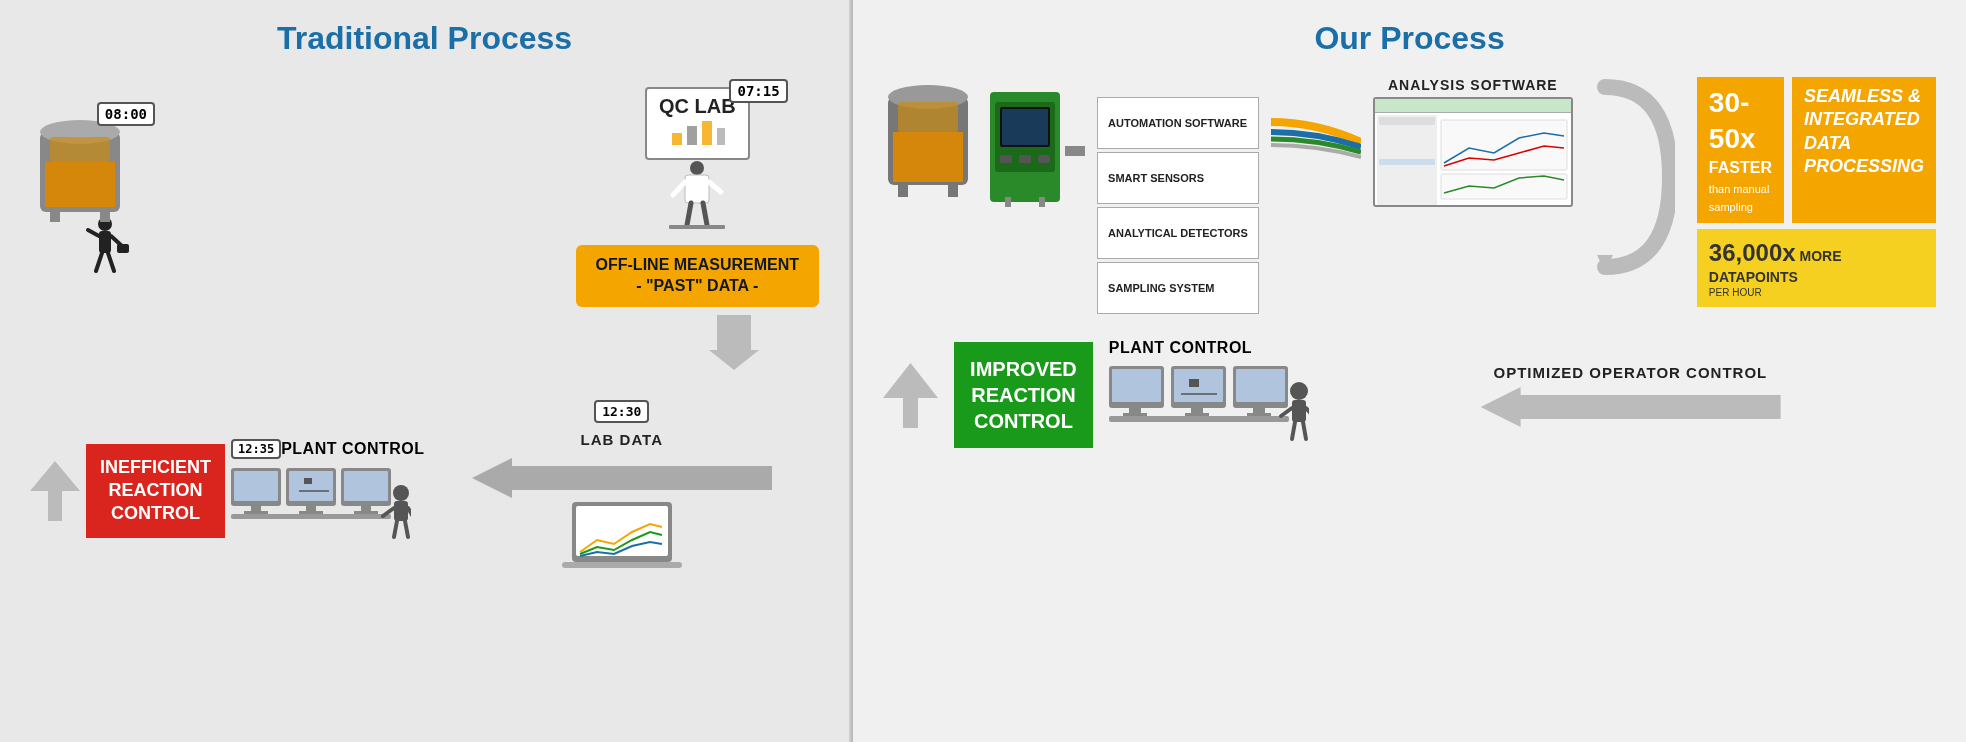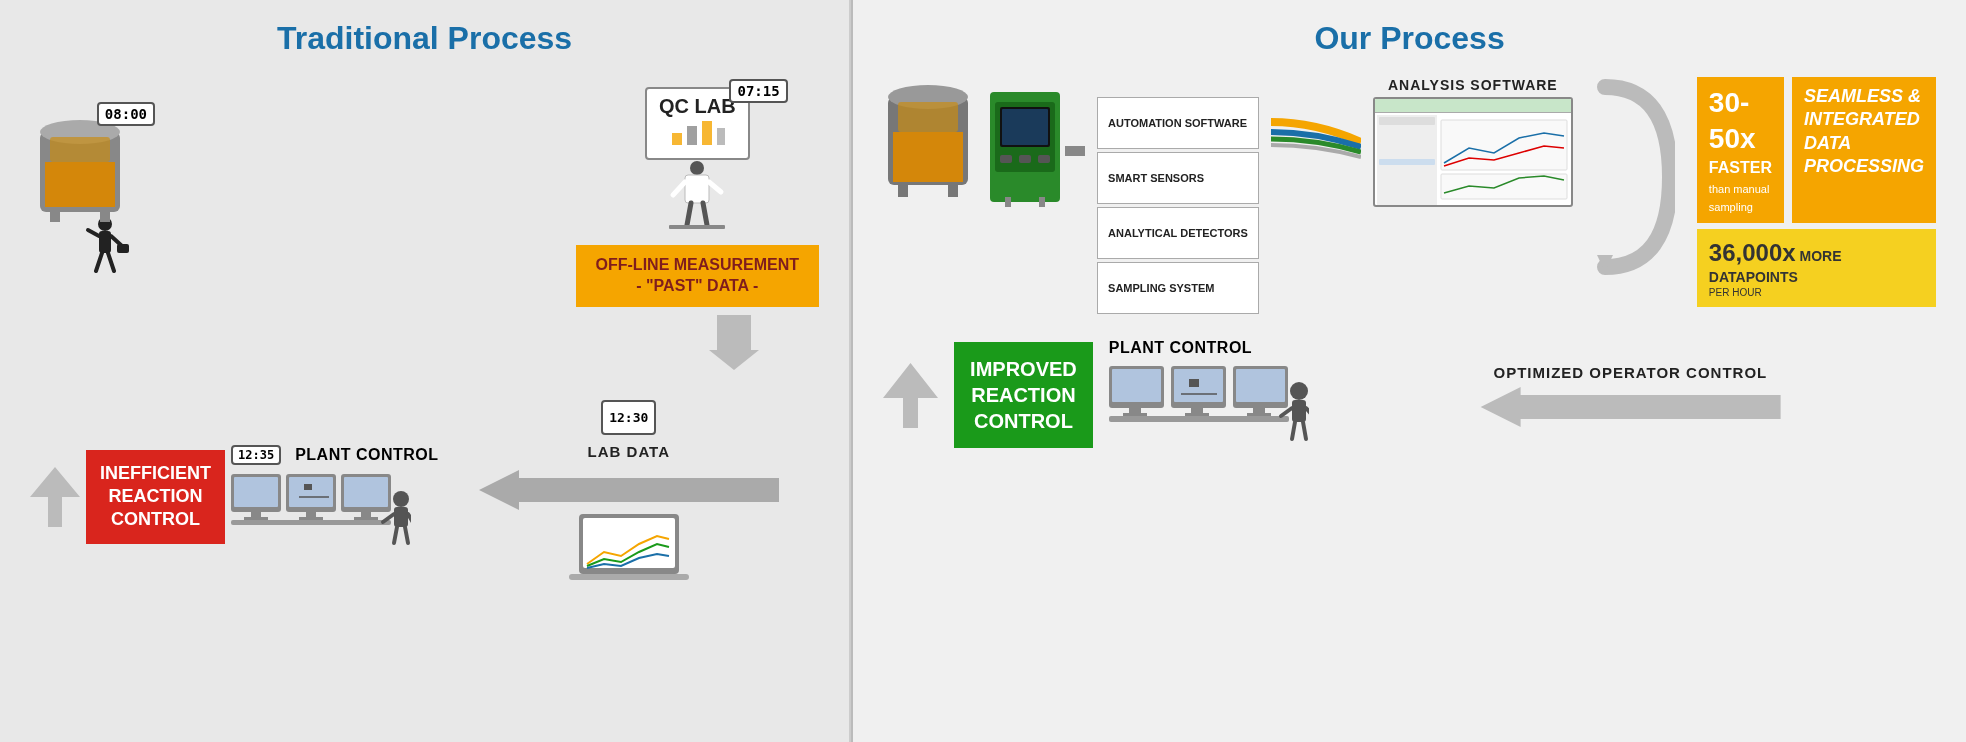--- a/index.html
+++ b/index.html
@@ -124,27 +124,28 @@
       border-radius: 4px;
       padding: 2px 6px;
       font-size: 14px;
       font-weight: bold;
       font-family: monospace;
     }
 
     
     .offline-box {
       background: #f5a500;
-      color: #7f1d1d;
+      color: #0f172a;
       font-weight: bold;
       font-size: 16px;
       padding: 10px 20px;
       text-align: center;
       line-height: 1.3;
       margin-top: 10px;
+      border-radius: 6px;
     }
 
     
     .bottom-row {
       display: flex;
       align-items: center;
       justify-content: space-between;
       width: 100%;
       margin-top: 30px;
       position: relative;
@@ -184,21 +185,21 @@
       align-items: center;
       padding: 0 10px;
       position: relative;
     }
 
     
     .clock-mid {
       background: white;
       border: 2px solid #555;
       border-radius: 4px;
-      padding: 8px 6px;
+      padding: 2px 6px;
       font-size: 13px;
       font-weight: bold;
       font-family: monospace;
       margin-bottom: 4px;
     }
 
     
     .our-process-content {
       width: 100%;
       height: 100%;
@@ -408,21 +409,21 @@
 
         <svg width="50" height="60" viewBox="0 0 50 60">
           <polygon points="0,30 18,30 18,60 32,60 32,30 50,30 25,0" fill="#bbb"></polygon>
         </svg>
 
         <div class="inefficient-box">
           <span>INEFFICIENT<br>REACTION<br>CONTROL</span>
         </div>
 
         <div style="display:flex;flex-direction:column;gap:4px;">
-          <div style="display:flex;align-items:center;gap:14px;">
+          <div style="display:flex;align-items:center;gap:0;">
             <span class="clock-badge-sm">12:35</span>
             <span class="plant-label">PLANT CONTROL</span>
           </div>
 
           <svg width="180" height="80" viewBox="0 0 180 80">
 
             <rect x="0" y="5" width="50" height="38" rx="3" fill="#888"></rect>
             <rect x="3" y="8" width="44" height="30" rx="1" fill="#b0c4de"></rect>
             <rect x="20" y="43" width="10" height="5" fill="#888"></rect>
             <rect x="13" y="48" width="24" height="3" fill="#888"></rect>

